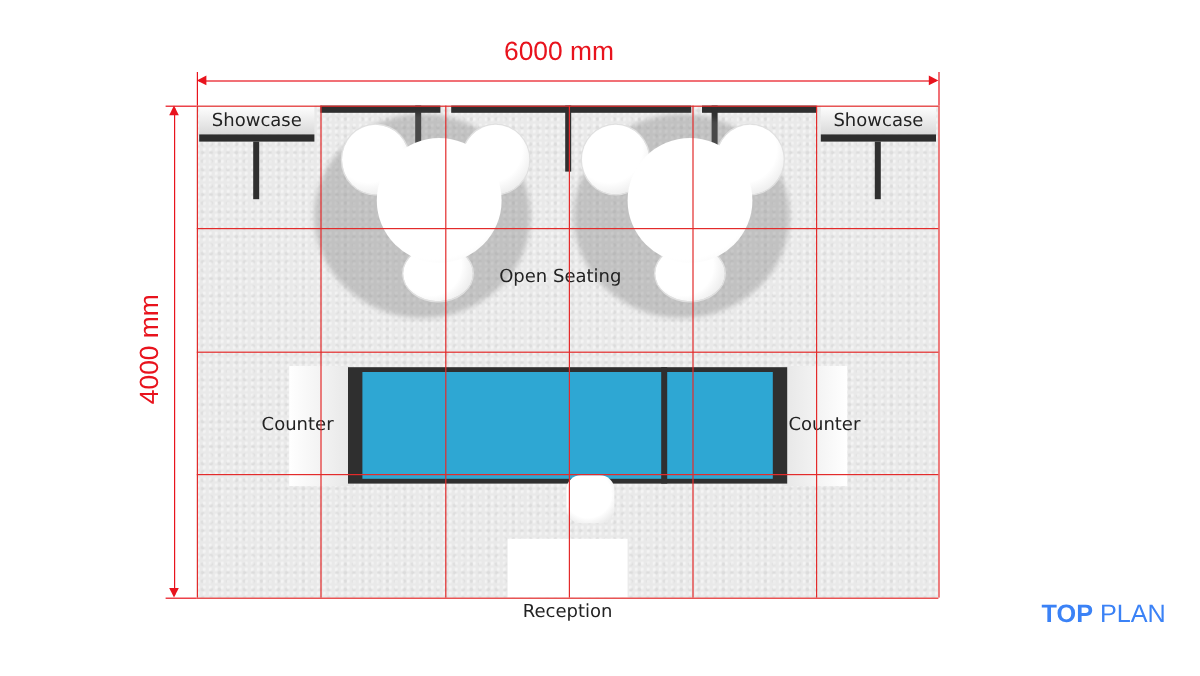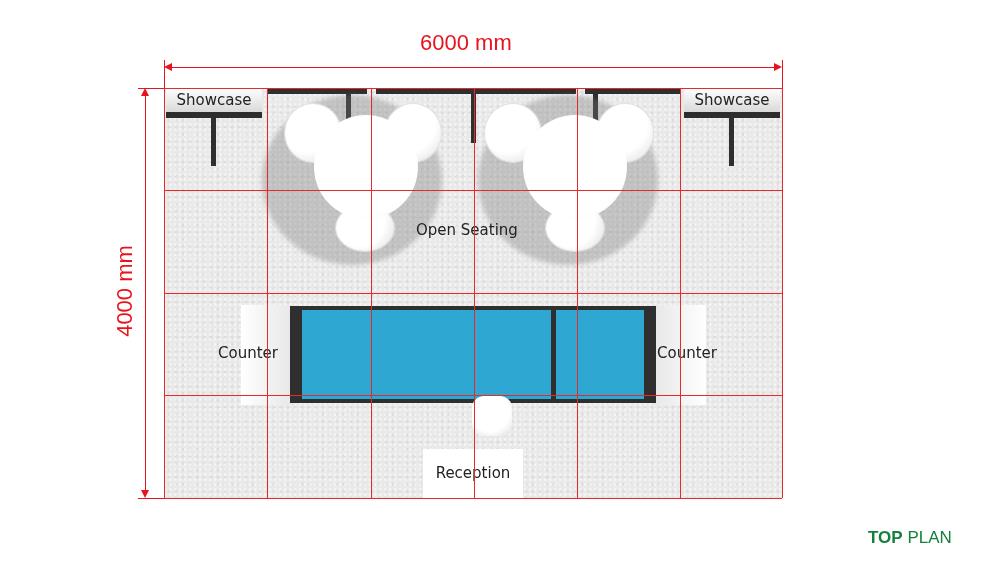--- a/index.html
+++ b/index.html
@@ -74,32 +74,32 @@
 <div class="abs" style="left:652px;top:305px;width:54px;height:100px;background:linear-gradient(90deg,#e6e6e6,#ffffff);"></div>
 <div class="abs" style="left:290px;top:306px;width:366px;height:97px;background:#2f2f2f;">
   <div class="abs" style="left:12px;top:4px;width:342px;height:89px;background:#2ea7d3;"></div>
   <div class="abs dark" style="left:261px;top:0;width:5px;height:97px;"></div>
 </div>
 <div class="abs label" style="left:218px;top:344px;">Counter</div>
 <div class="abs label" style="left:657px;top:344px;">Counter</div>
 
 <div class="abs" style="left:472px;top:396px;width:40px;height:40px;background:radial-gradient(circle at 45% 40%,#fff 0 60%,#ddd 100%);border-radius:12px;"></div>
 <div class="abs" style="left:423px;top:449px;width:100px;height:49px;background:#ffffff;">
-  <div class="label" style="text-align:center;line-height:49px;">Reception</div>
+  <div class="label" style="text-align:center;line-height:49px;margin-top:36px;">Reception</div>
 </div>
 
 <div class="abs grid-v" style="left:164px;"></div>
 <div class="abs grid-v" style="left:267px;"></div>
 <div class="abs grid-v" style="left:371px;"></div>
 <div class="abs grid-v" style="left:474px;"></div>
 <div class="abs grid-v" style="left:577px;"></div>
 <div class="abs grid-v" style="left:680px;"></div>
 <div class="abs grid-v" style="left:782px;"></div>
 <div class="abs grid-h" style="top:88px;"></div>
 <div class="abs grid-h" style="top:190px;"></div>
 <div class="abs grid-h" style="top:293px;"></div>
 <div class="abs grid-h" style="top:395px;"></div>
 <div class="abs grid-h" style="top:498px;"></div>
 
-<div class="abs" style="left:868px;top:528px;font-family:'Liberation Sans',sans-serif;font-size:17px;color:#15803d;">
+<div class="abs" style="left:868px;top:500px;font-family:'Liberation Sans',sans-serif;font-size:21px;color:#3b82f6;">
   <span style="font-weight:bold;">TOP</span>
   <span>PLAN</span>
 </div>
 
 </body></html>

